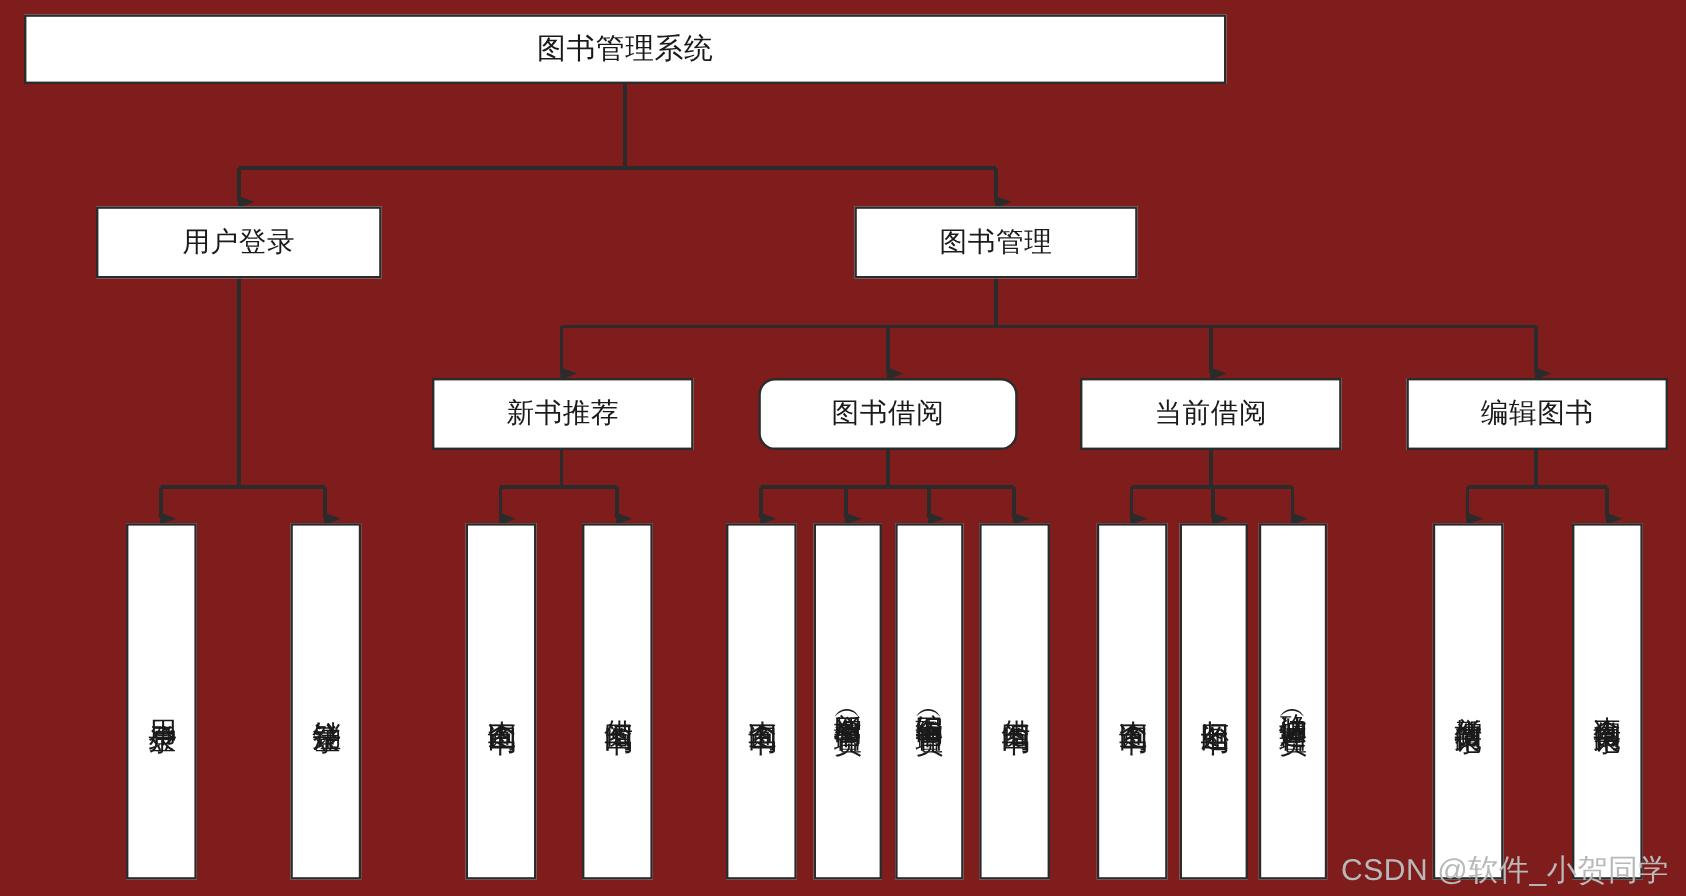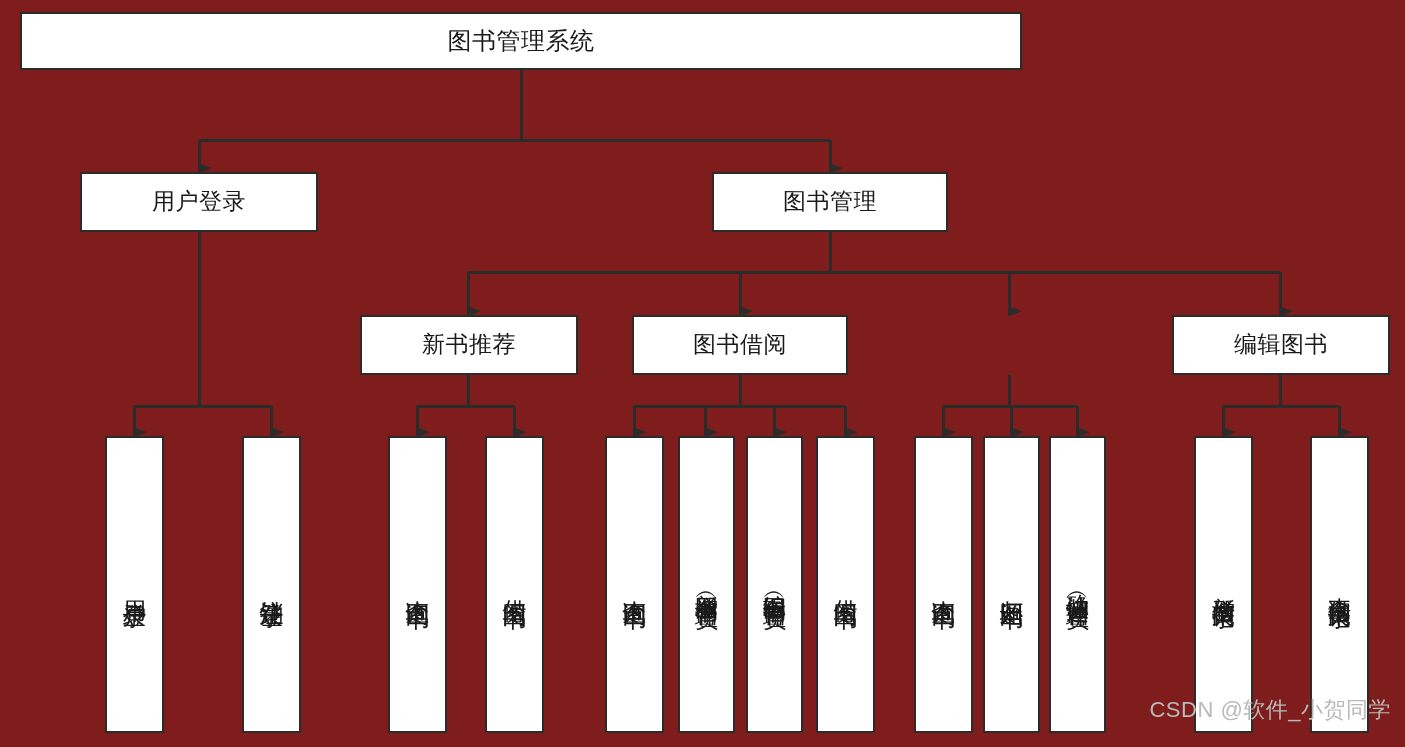--- a/index.html
+++ b/index.html
@@ -58,22 +58,22 @@
     line-height: 1.0;
     letter-spacing: 2px;
     white-space: nowrap;
   }
   .v-node.tall .node-label {
     font-size: 23px;
   }
   .watermark {
     position: absolute;
     right: 14px;
-    bottom: 22px;
-    font-size: 22px;
+    bottom: 6px;
+    font-size: 25px;
     color: #b9b9b9;
     letter-spacing: 0.5px;
     white-space: nowrap;
     z-index: 5;
   }
 </style>
 </head>
 <body>
 
 <div id="canvas">
@@ -139,24 +139,27 @@
   </div>
 
   <div class="node h-node" style="left:360px; top:315px; width:218px; height:60px;">
     <span class="node-label">新书推荐</span>
   </div>
 
   <div class="node h-node" style="left:712px; top:172px; width:236px; height:60px;">
     <span class="node-label">图书管理</span>
   </div>
 
-  <div class="node h-node" style="left:632px; top:315px; width:216px; height:60px;">
+  <div class="node h-node" style="left:632px; top:315px; width:216px; height:60px;border-radius:14px;">
     <span class="node-label">图书借阅</span>
   </div>
 
+  <div class="node h-node" style="left:900px; top:315px; width:218px; height:60px;">
+    <span class="node-label">当前借阅</span>
+  </div>
 
   <div class="node h-node" style="left:1172px; top:315px; width:218px; height:60px;">
     <span class="node-label">编辑图书</span>
   </div>
 
   <div class="node v-node" style="left:105px; top:436px; width:59px; height:297px;">
     <span class="node-label">用户登录</span>
   </div>
 
   <div class="node v-node" style="left:242px; top:436px; width:59px; height:297px;">

